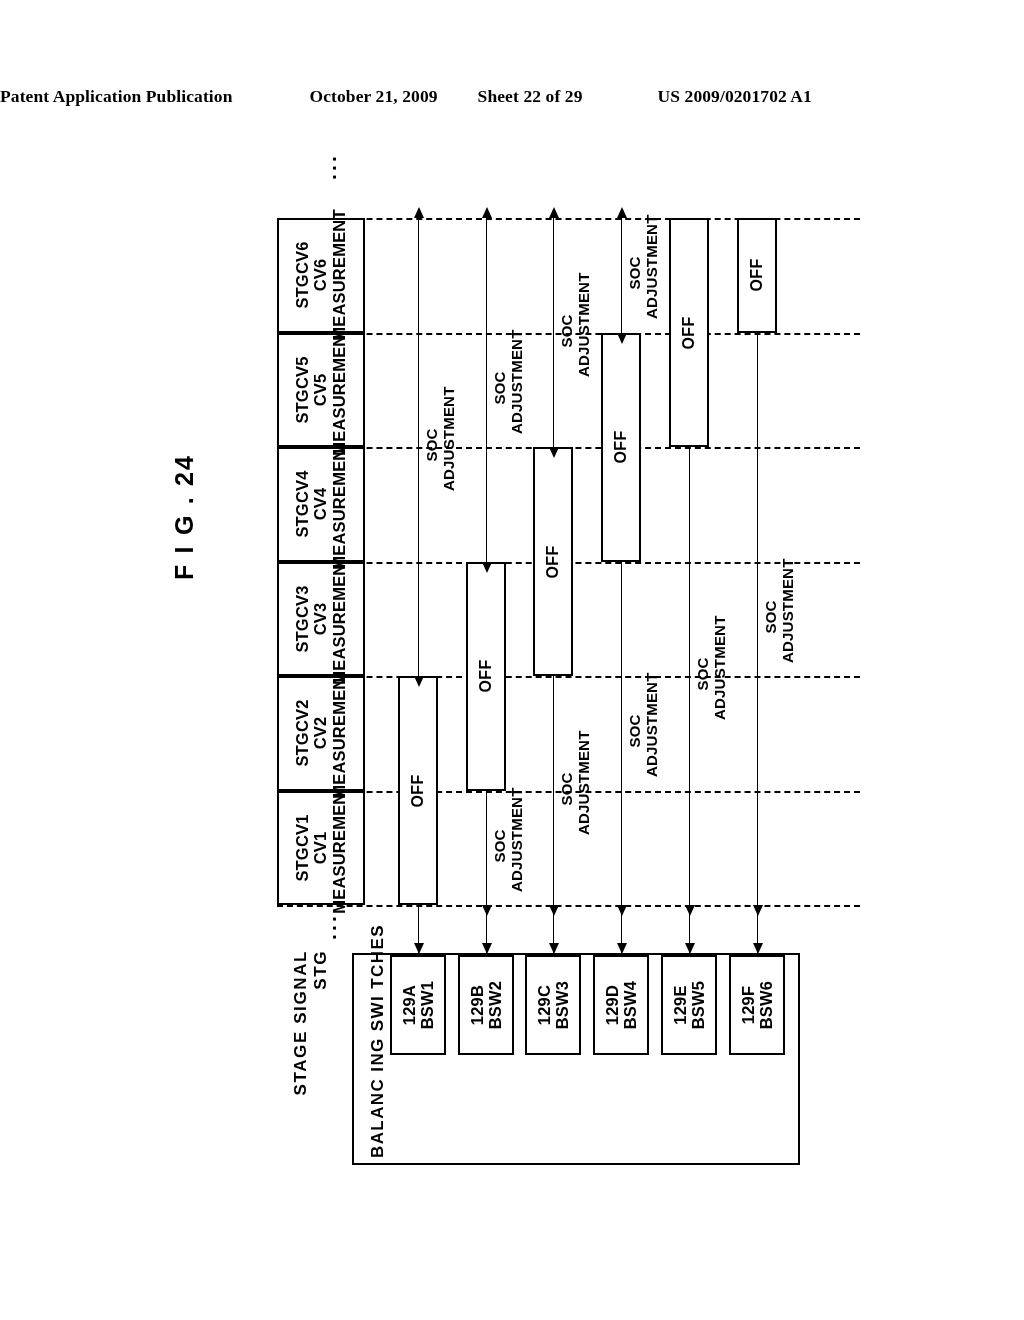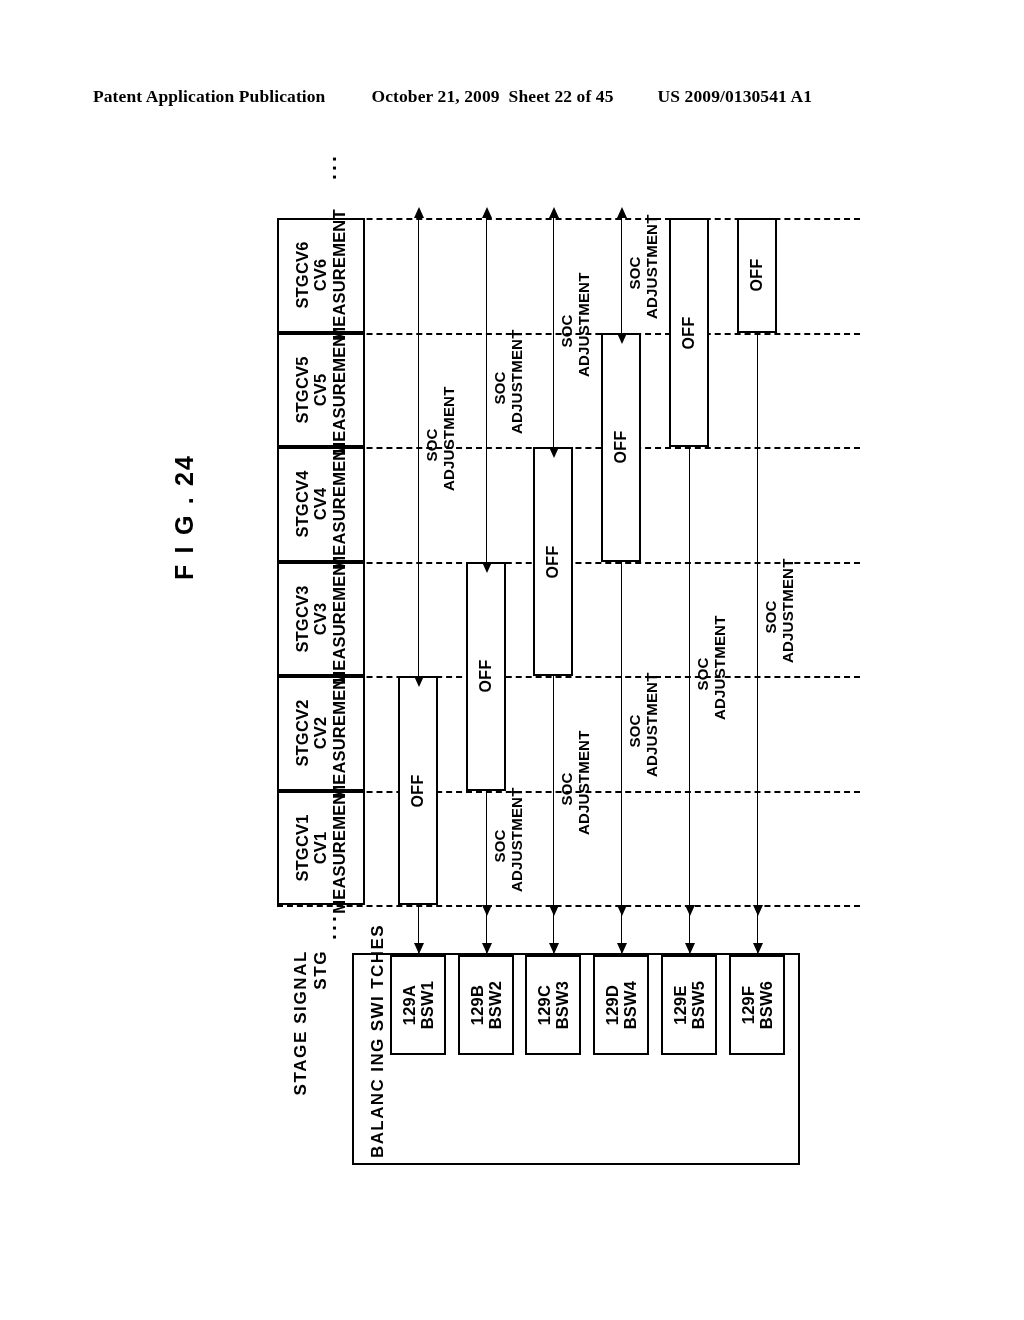--- a/index.html
+++ b/index.html
@@ -8,21 +8,21 @@
     background:#ffffff;
     font-family:"Liberation Serif",serif;
     position:relative;
     overflow:hidden;
   }
 
   
   #patent-header{
     position:absolute;
     top:86px; left:0; width:812px;
-    display:flex; justify-content:flex-end; align-items:baseline;
+    display:flex; justify-content:space-between; align-items:baseline;
     font-family:"Liberation Serif",serif;
     font-weight:bold;
     font-size:17.5px;
     letter-spacing:.1px;
     color:#000;
     white-space:nowrap;
   }
   #patent-header .h-pub{margin-right:46px;}
   #patent-header .h-date{margin-right:9px;}
   #patent-header .h-sheet{margin-right:44px;}
@@ -199,22 +199,22 @@
     transform:rotate(-90deg);
     white-space:nowrap;
   }
 </style>
 </head>
 <body>
 
 <div id="patent-header">
   <span class="h-pub">Patent Application Publication</span>
   <span class="h-date">October 21, 2009</span>
-  <span class="h-sheet">Sheet 22 of 45</span>
-  <span class="h-num">US 2009/0130541 A1</span>
+  <span class="h-sheet">Sheet 22 of 29</span>
+  <span class="h-num">US 2009/0201702 A1</span>
 </div>
 
 <div id="fig-label">F I G . 24</div>
 
 <div id="chart">
     <div class="gridline" style="left: 277px; top: 218px; width: 583px;"></div>
     <div class="gridline" style="left: 277px; top: 332.5px; width: 583px;"></div>
     <div class="gridline" style="left: 277px; top: 447px; width: 583px;"></div>
     <div class="gridline" style="left: 277px; top: 561.5px; width: 583px;"></div>
     <div class="gridline" style="left: 277px; top: 676px; width: 583px;"></div>

